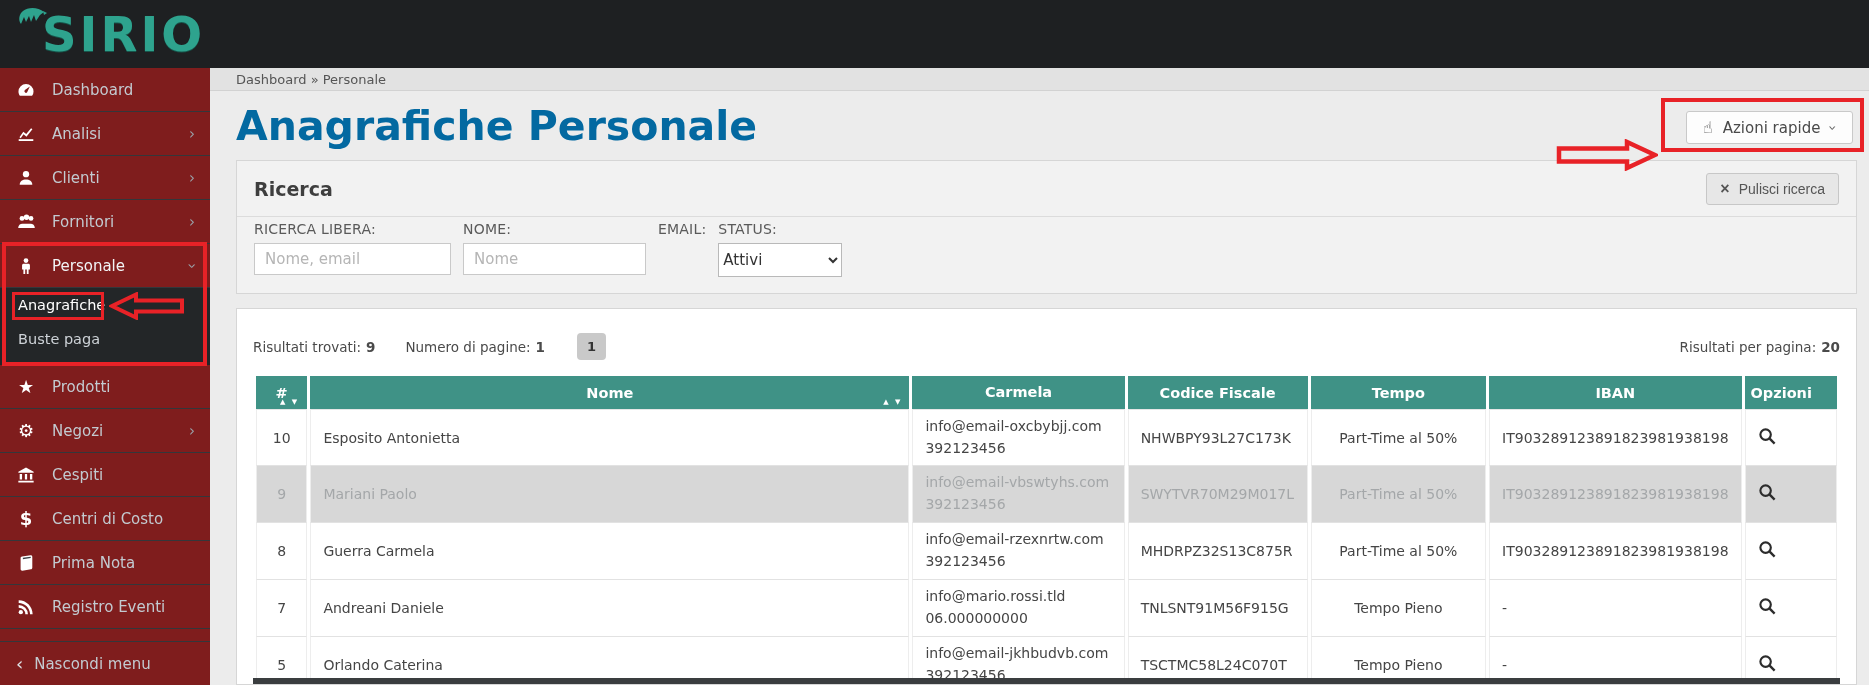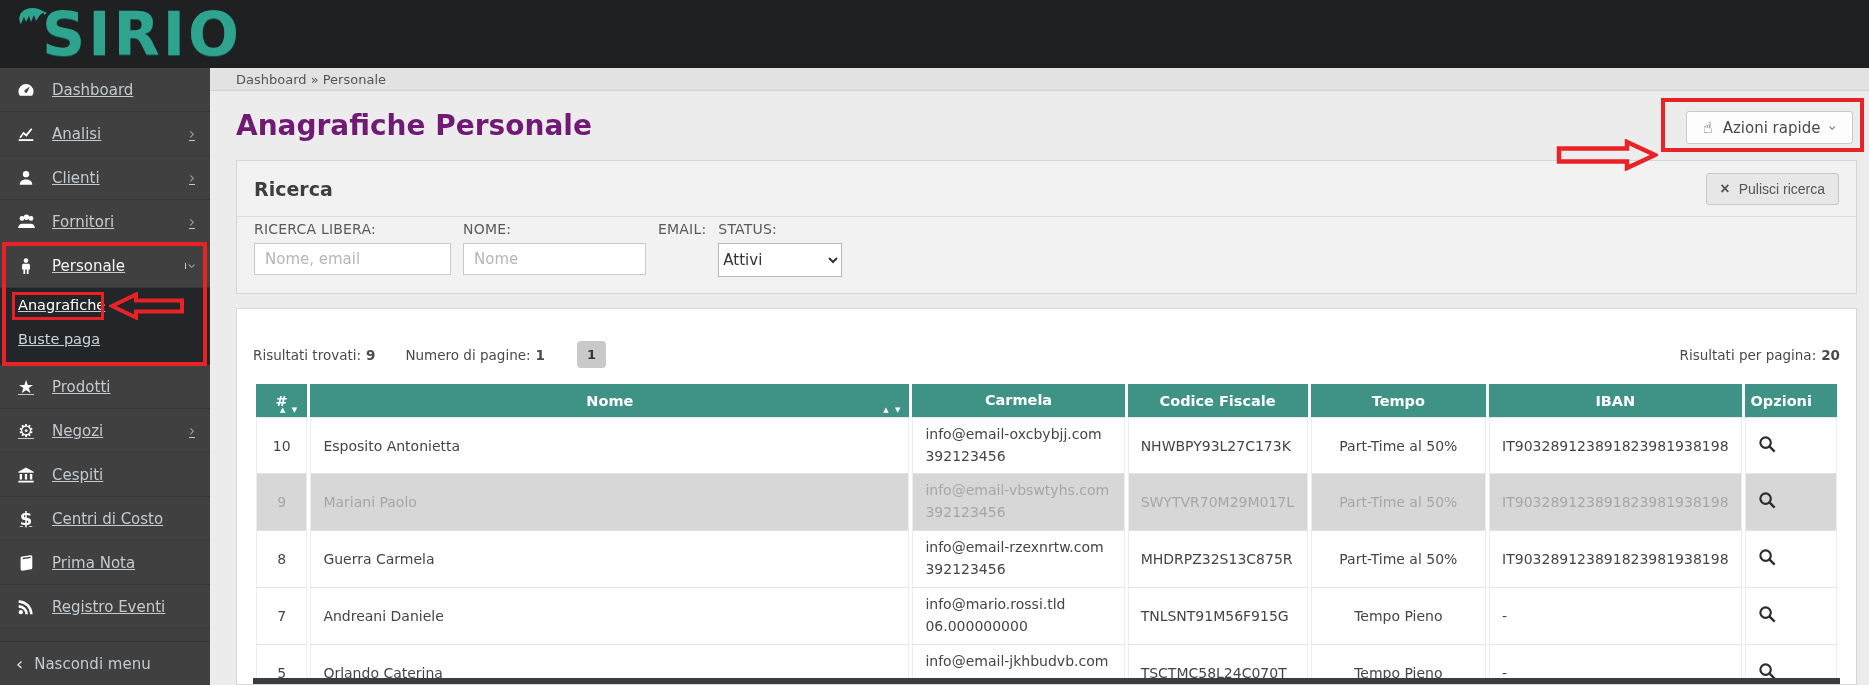--- a/index.html
+++ b/index.html
@@ -5,70 +5,70 @@
   * { box-sizing: border-box; }
   html,body { margin:0; padding:0; background:#9a9a9a; }
   .screen {
     width:1869px; height:685px; position:relative; overflow:hidden;
     font-family:"DejaVu Sans","Liberation Sans",sans-serif;
     background:#ececec;
   }
   
   .topbar { height:68px; background:#1e2022; display:flex; align-items:center; justify-content:space-between; }
   .logo { width:260px; padding-left:14px; display:flex; align-items:flex-start; }
-  .logo-text { font-size:60px; font-weight:bold; color:#2ea38e; letter-spacing:3px; line-height:60px; text-shadow:0 1px 0 #17564c; }
+  .logo-text { font-size:48px; font-weight:bold; color:#2ea38e; letter-spacing:3px; line-height:60px; text-shadow:0 1px 0 #17564c; }
   .logo-curl { margin-top:2px; margin-right:-6px; }
   .topbar-right { display:flex; align-items:center; padding-right:20px; }
   .tb-user { color:#ececec; font-size:16px; }
   .tb-sep { width:1px; height:30px; background:#45484b; margin:0 17px; }
   .tb-icon { width:24px; height:24px; display:flex; align-items:center; justify-content:center; color:#f2f2f2; cursor:pointer; }
 
   
   .body-row { display:flex; height:617px; }
   main { flex:1; display:flex; flex-direction:column; min-width:0; }
 
   
-  .sidebar { width:210px; background:#404040; color:#c3cad0; position:relative; flex:0 0 210px;text-decoration:underline; }
+  .sidebar { width:210px; background:#7f1d1d; color:#c3cad0; position:relative; flex:0 0 210px; }
   .menu-item { height:44px; display:flex; align-items:center; gap:15px; padding:0 15px; border-bottom:1px solid #33373b; font-size:15px; cursor:pointer; }
   .menu-item .mi-icon { width:22px; text-align:center; color:#fff; display:flex; justify-content:center; }
   .menu-item .mi-icon .uni { font-size:18px; line-height:18px; color:#fff; font-style:normal; }
   .menu-item .chev { margin-left:auto; color:#9aa2a9; font-size:15px; }
   .chev.down { transform:rotate(90deg); display:inline-block; }
   .menu-item.active .mi-label { color:#f2f4f6; }
   .submenu { background:#232628; }
   .submenu-item { height:34px; display:flex; align-items:center; padding-left:18px; font-size:14.5px; color:#cdd2d7; cursor:pointer; }
   .submenu-item.current { color:#ffffff; }
   .submenu-pad { height:9px; background:#232628; }
   .hide-menu { position:absolute; bottom:0; left:0; width:100%; height:44px; border-top:1px solid #33373b; display:flex; align-items:center; gap:11px; padding:0 16px; font-size:15px; color:#c3cad0; cursor:pointer; }
   .hide-menu .chev-l { font-size:18px; color:#dfe3e6; }
 
   
   .breadcrumb { height:23px; background:#e2e2e2; border-bottom:1px solid #d2d2d2; display:flex; align-items:center; padding-left:26px; font-size:13px; color:#555; }
   .page-header { height:69px; display:flex; align-items:center; padding-left:26px; position:relative; }
-  .page-title { font-size:28px; font-weight:bold; color:#701a75; margin:0; }
+  .page-title { font-size:41px; font-weight:bold; color:#0369a1; margin:0; }
   .btn-quick { position:absolute; right:16px; top:20px; height:33px; background:#fdfdfd; border:1px solid #c9c9c9; border-radius:3px; display:flex; align-items:center; gap:10px; padding:0 16px; font-size:15px; color:#4a4a4a; cursor:pointer; }
   .btn-quick .hand { font-size:16px; color:#555; }
   .btn-quick .chev { font-size:14px; color:#666; transform:rotate(90deg); display:inline-block; }
 
   
   .search-panel { margin:0 12px 0 26px; background:#f2f2f2; border:1px solid #d6d6d6; }
   .panel-head { height:56px; display:flex; align-items:center; justify-content:space-between; padding:0 17px; border-bottom:1px solid #dcdcdc; }
   .panel-title { font-size:19px; font-weight:bold; color:#3e3e3e; }
   .btn-clear { height:32px; background:#e7e7e7; border:1px solid #c7c7c7; border-radius:3px; display:flex; align-items:center; gap:9px; padding:0 13px; font-size:14px; color:#555; cursor:pointer; }
   .btn-clear .x { font-weight:bold; font-size:16px; line-height:14px; }
   .panel-body { display:flex; gap:12px; padding:2px 17px 16px; }
   .field { display:flex; flex-direction:column; }
   .field label { font-size:14px; font-weight:normal; color:#5a5a5a; margin:2px 0 6px; letter-spacing:.2px; }
   .field input { height:32px; border:1px solid #c9c9c9; background:#fff; padding:0 10px; font-size:15px; color:#444; font-family:inherit; }
   .field input::placeholder { color:#b5b5b5; }
   .f-free input { width:197px; } .f-name input { width:183px; } .f-email input { width:192px; }
   .field select { height:34px; width:124px; font-size:15px; color:#333; font-family:inherit; border:1px solid #b9b9b9; background:#fff; }
 
   
-  .results-panel { margin:14px 12px 0 26px; background:#fff; border:1px solid #d6d6d6; flex:1; padding:16px 16px; position:relative; overflow:hidden; }
+  .results-panel { margin:14px 12px 0 26px; background:#fff; border:1px solid #d6d6d6; flex:1; padding:8px 16px; position:relative; overflow:hidden; }
   .results-info { height:59px; display:flex; align-items:center; font-size:13.5px; color:#4a4a4a; }
   .ri-label { margin-right:5px; }
   .ri-val { font-weight:bold; margin-right:30px; }
   .page-badge { background:#c9c9c9; color:#333; font-weight:bold; font-size:13px; border-radius:4px; padding:6px 10px; margin-left:2px; cursor:pointer; }
   .ri-right { margin-left:auto; display:flex; align-items:center; }
 
   table.grid { width:100%; border-collapse:separate; border-spacing:3px 0; }
   .grid th { background:#3f9286; color:#fff; font-size:14.5px; font-weight:bold; height:33px; position:relative; padding:0 6px; }
   .grid th .sort { position:absolute; right:7px; bottom:3px; font-size:7px; letter-spacing:2px; color:#fff; cursor:pointer; }
   .grid th.c-id .sort { right:auto; left:24px; }

